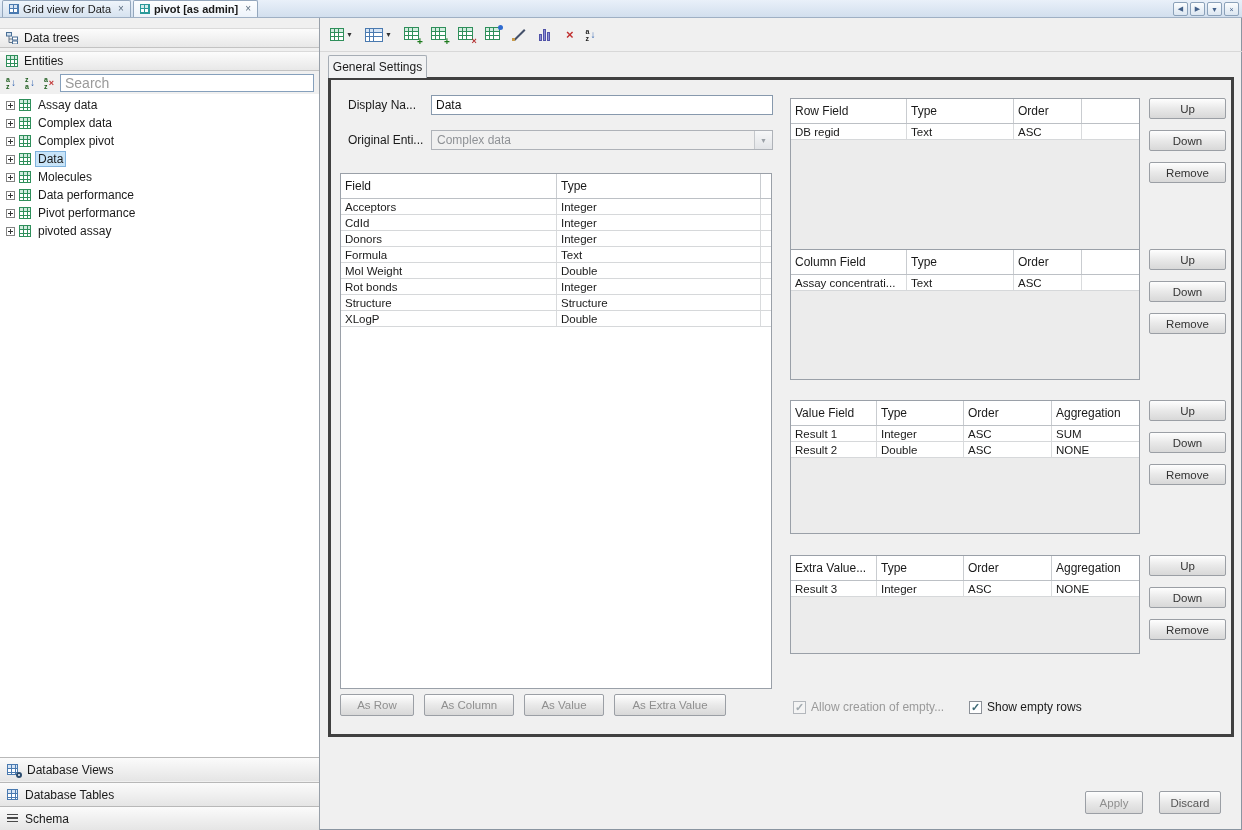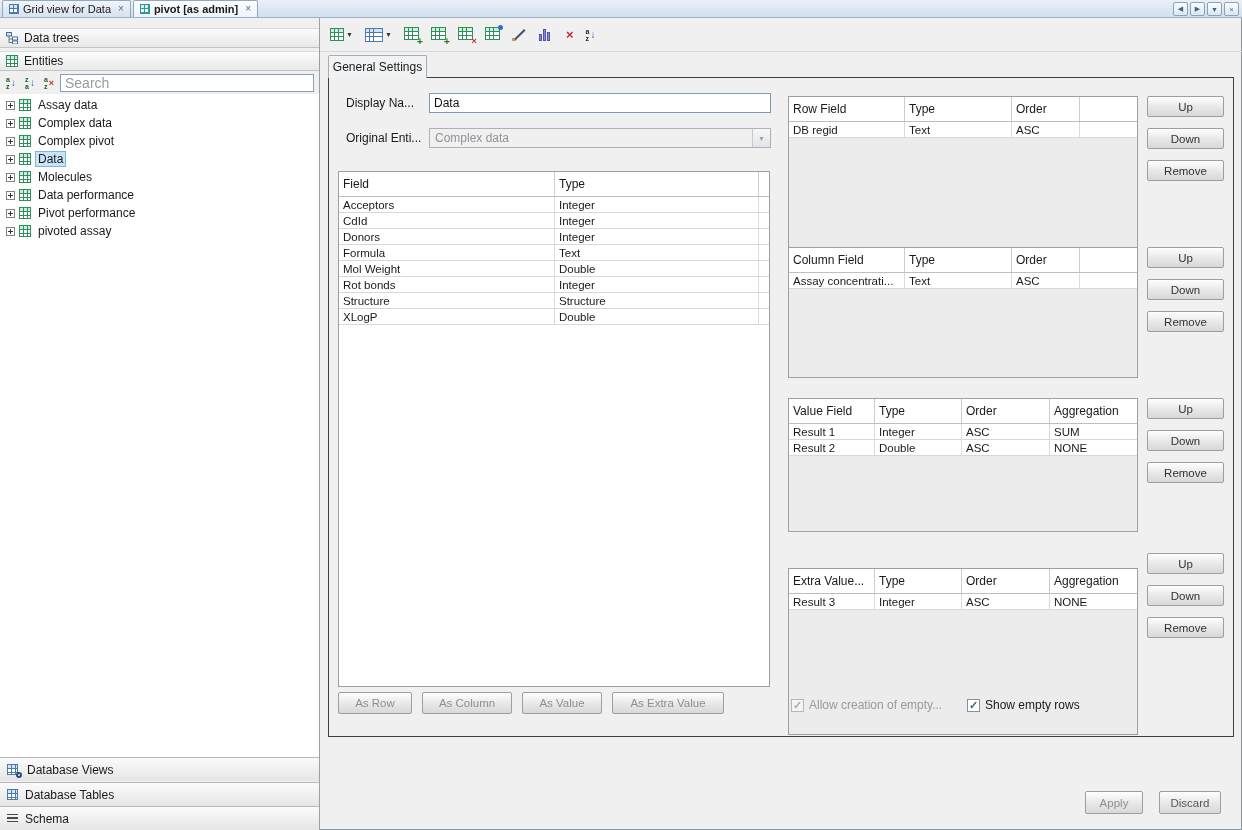--- a/index.html
+++ b/index.html
@@ -127,21 +127,21 @@
 
   
   #gs-tab {
     position: absolute; left: 328px; top: 55px; width: 99px; height: 23px;
     background: #f1f2f3; border: 1px solid #a6adb5; border-bottom: none;
     border-radius: 2px 2px 0 0; z-index: 2;
     display: flex; align-items: center; justify-content: center;
   }
   #main-panel {
     position: absolute; left: 328px; top: 77px; width: 906px; height: 660px;
-    border: 1px solid #404040; background: #f0f0f0; padding-left: 44px;
+    border: 3px solid #404040; background: #f0f0f0; padding-left: 44px;
   }
   .fieldlabel { position: absolute; height: 18px; display: flex; align-items: center; color: #1a1a1a; }
   #dn-input {
     position: absolute; left: 100px; top: 15px; width: 342px; height: 20px;
     border: 1px solid #8799ad; background: #fff; color: #111;
     font-family: "Liberation Sans", sans-serif; font-size: 12px; padding: 0 4px;
   }
   #combo {
     position: absolute; left: 100px; top: 50px; width: 342px; height: 20px;
     display: flex; border: 1px solid #aeb2b8; background: #f0f0f0;
@@ -476,21 +476,21 @@
       <div class="c" style="width:86px">Result 2</div>
       <div class="c" style="width:87px">Double</div>
       <div class="c" style="width:88px">ASC</div>
       <div class="c fill">NONE</div>
     </div>
   </div>
   <div class="btn abs" style="left:818px;top:320px;width:77px;height:21px">Up</div>
   <div class="btn abs" style="left:818px;top:352px;width:77px;height:21px">Down</div>
   <div class="btn abs" style="left:818px;top:384px;width:77px;height:21px">Remove</div>
 
-  <div class="dtable graybg" style="left:459px;top:490px;width:350px;height:167px">
+  <div class="dtable graybg" style="left:459px;top:475px;width:350px;height:99px">
     <div class="dt-head">
       <div class="c" style="width:86px">Extra Value...</div>
       <div class="c" style="width:87px">Type</div>
       <div class="c" style="width:88px">Order</div>
       <div class="c fill">Aggregation</div>
     </div>
     <div class="dt-row">
       <div class="c" style="width:86px">Result 3</div>
       <div class="c" style="width:87px">Integer</div>
       <div class="c" style="width:88px">ASC</div>

